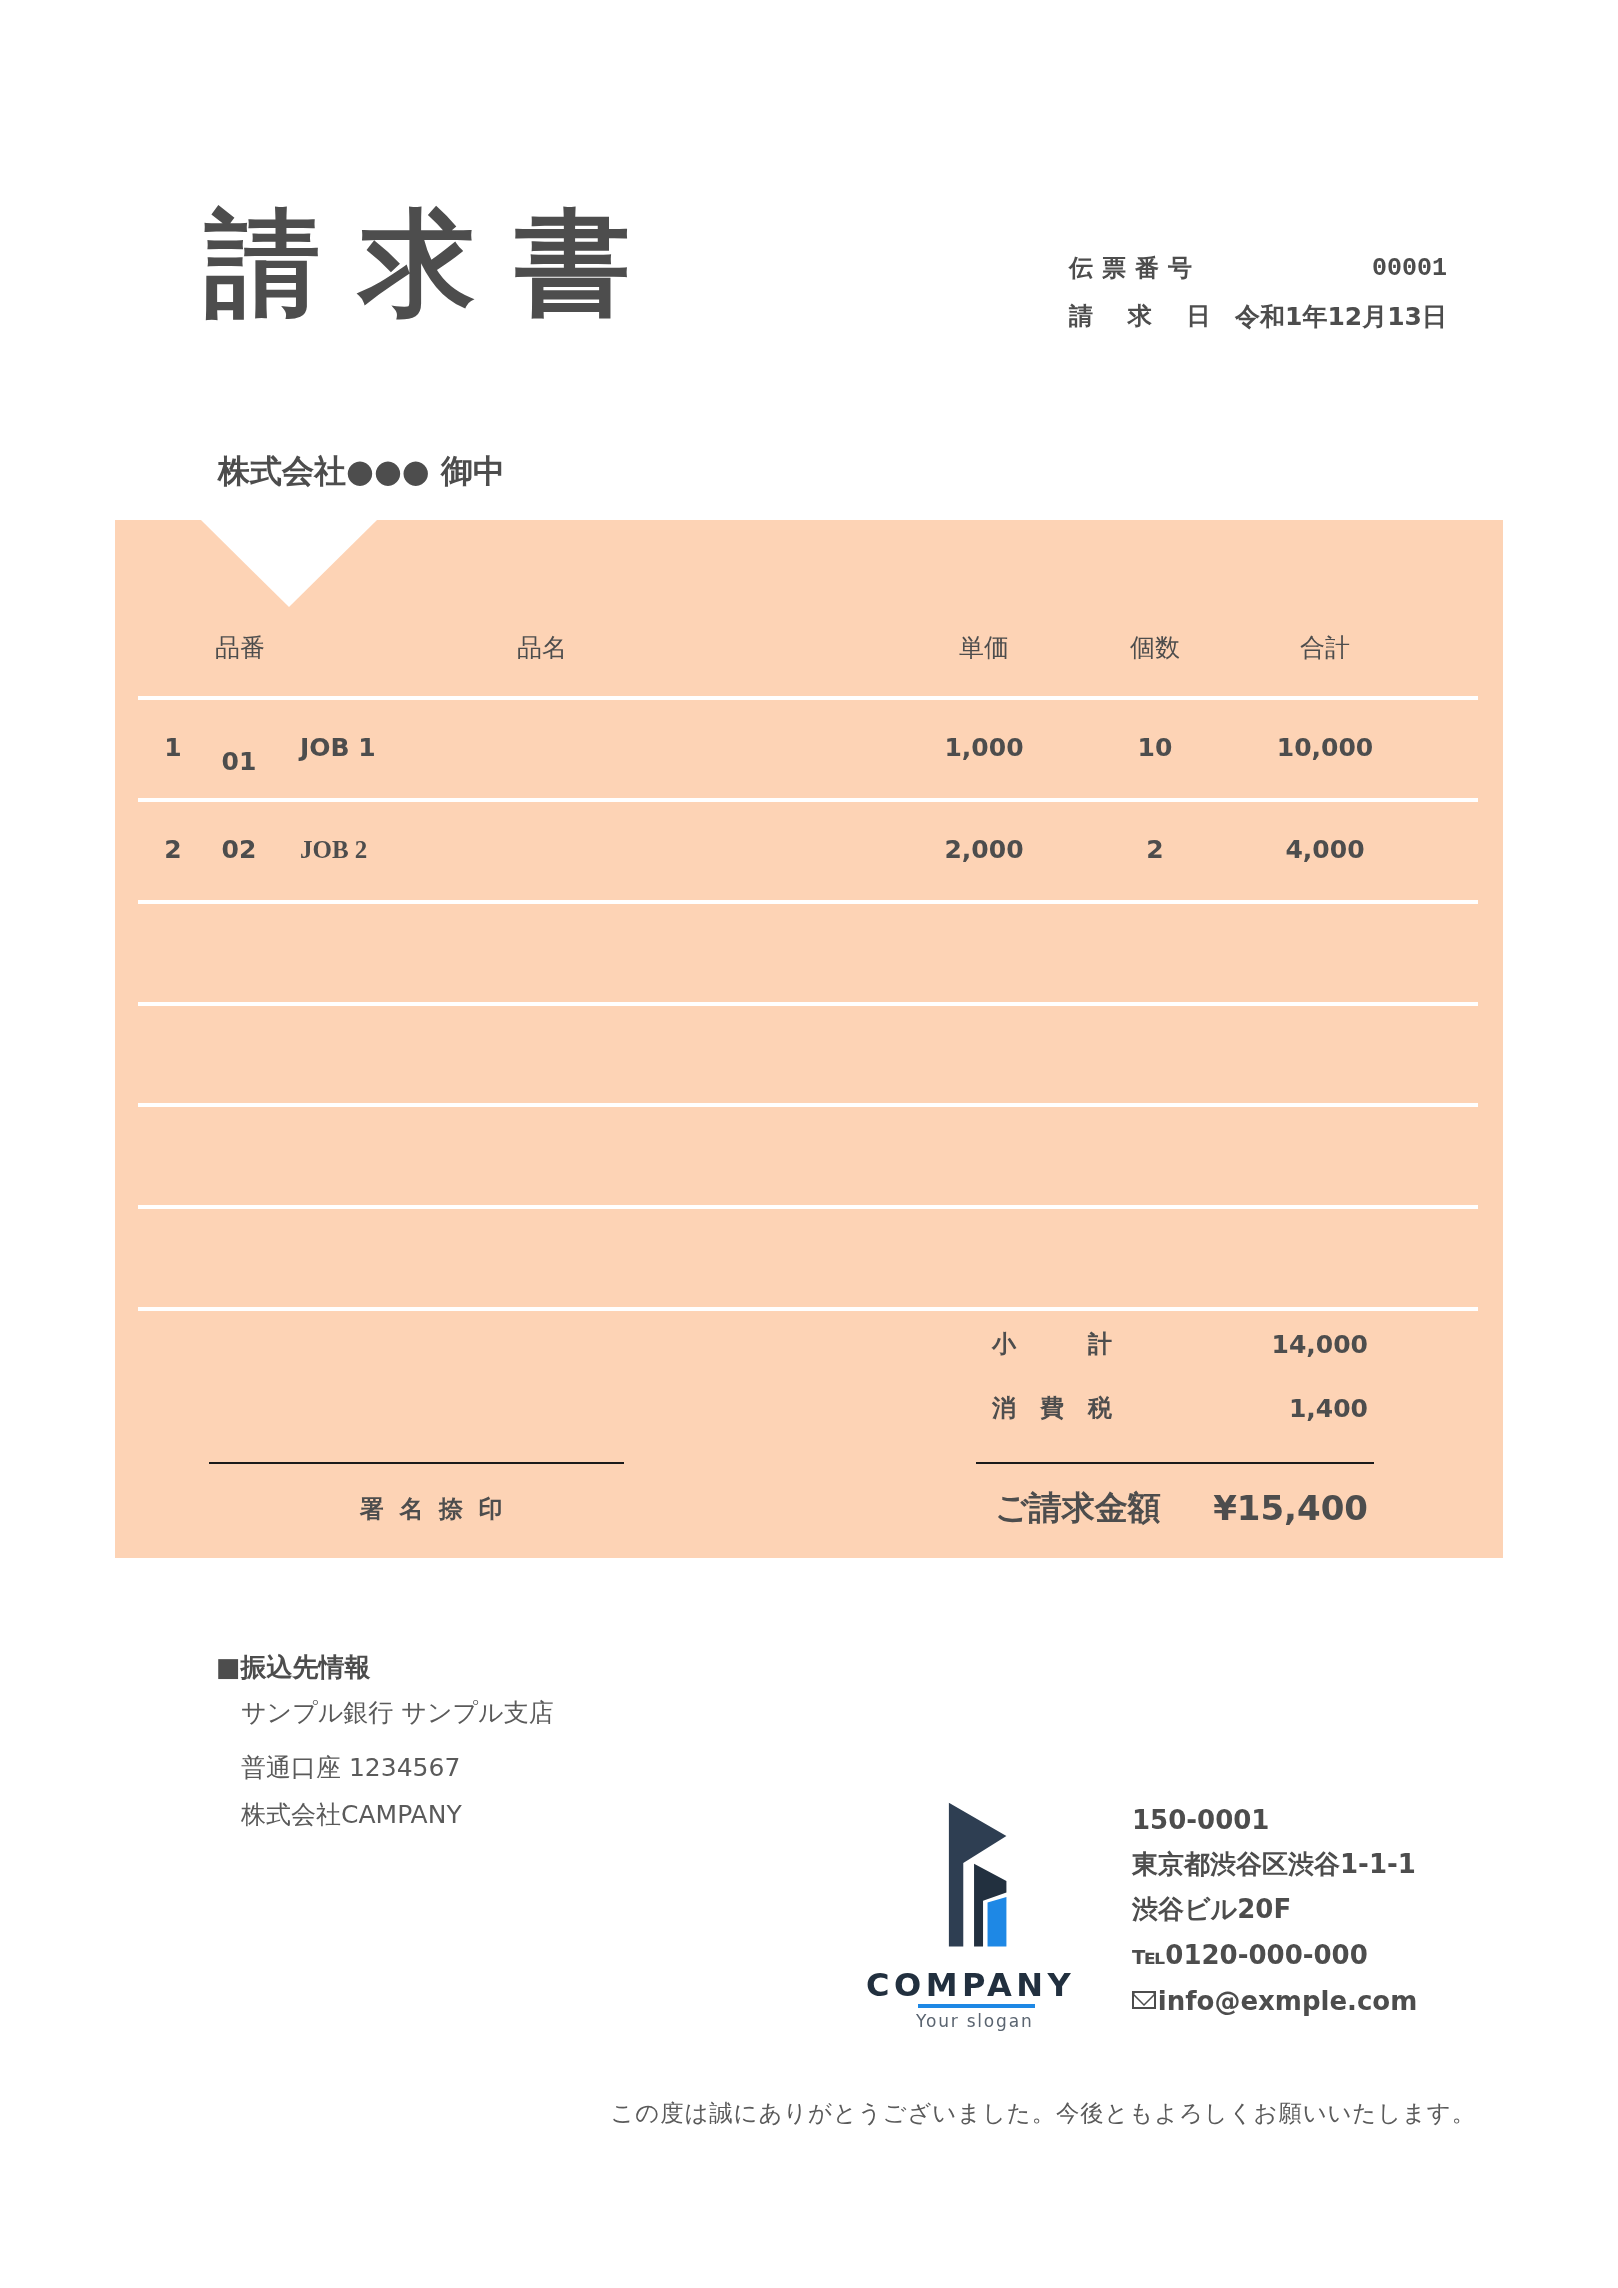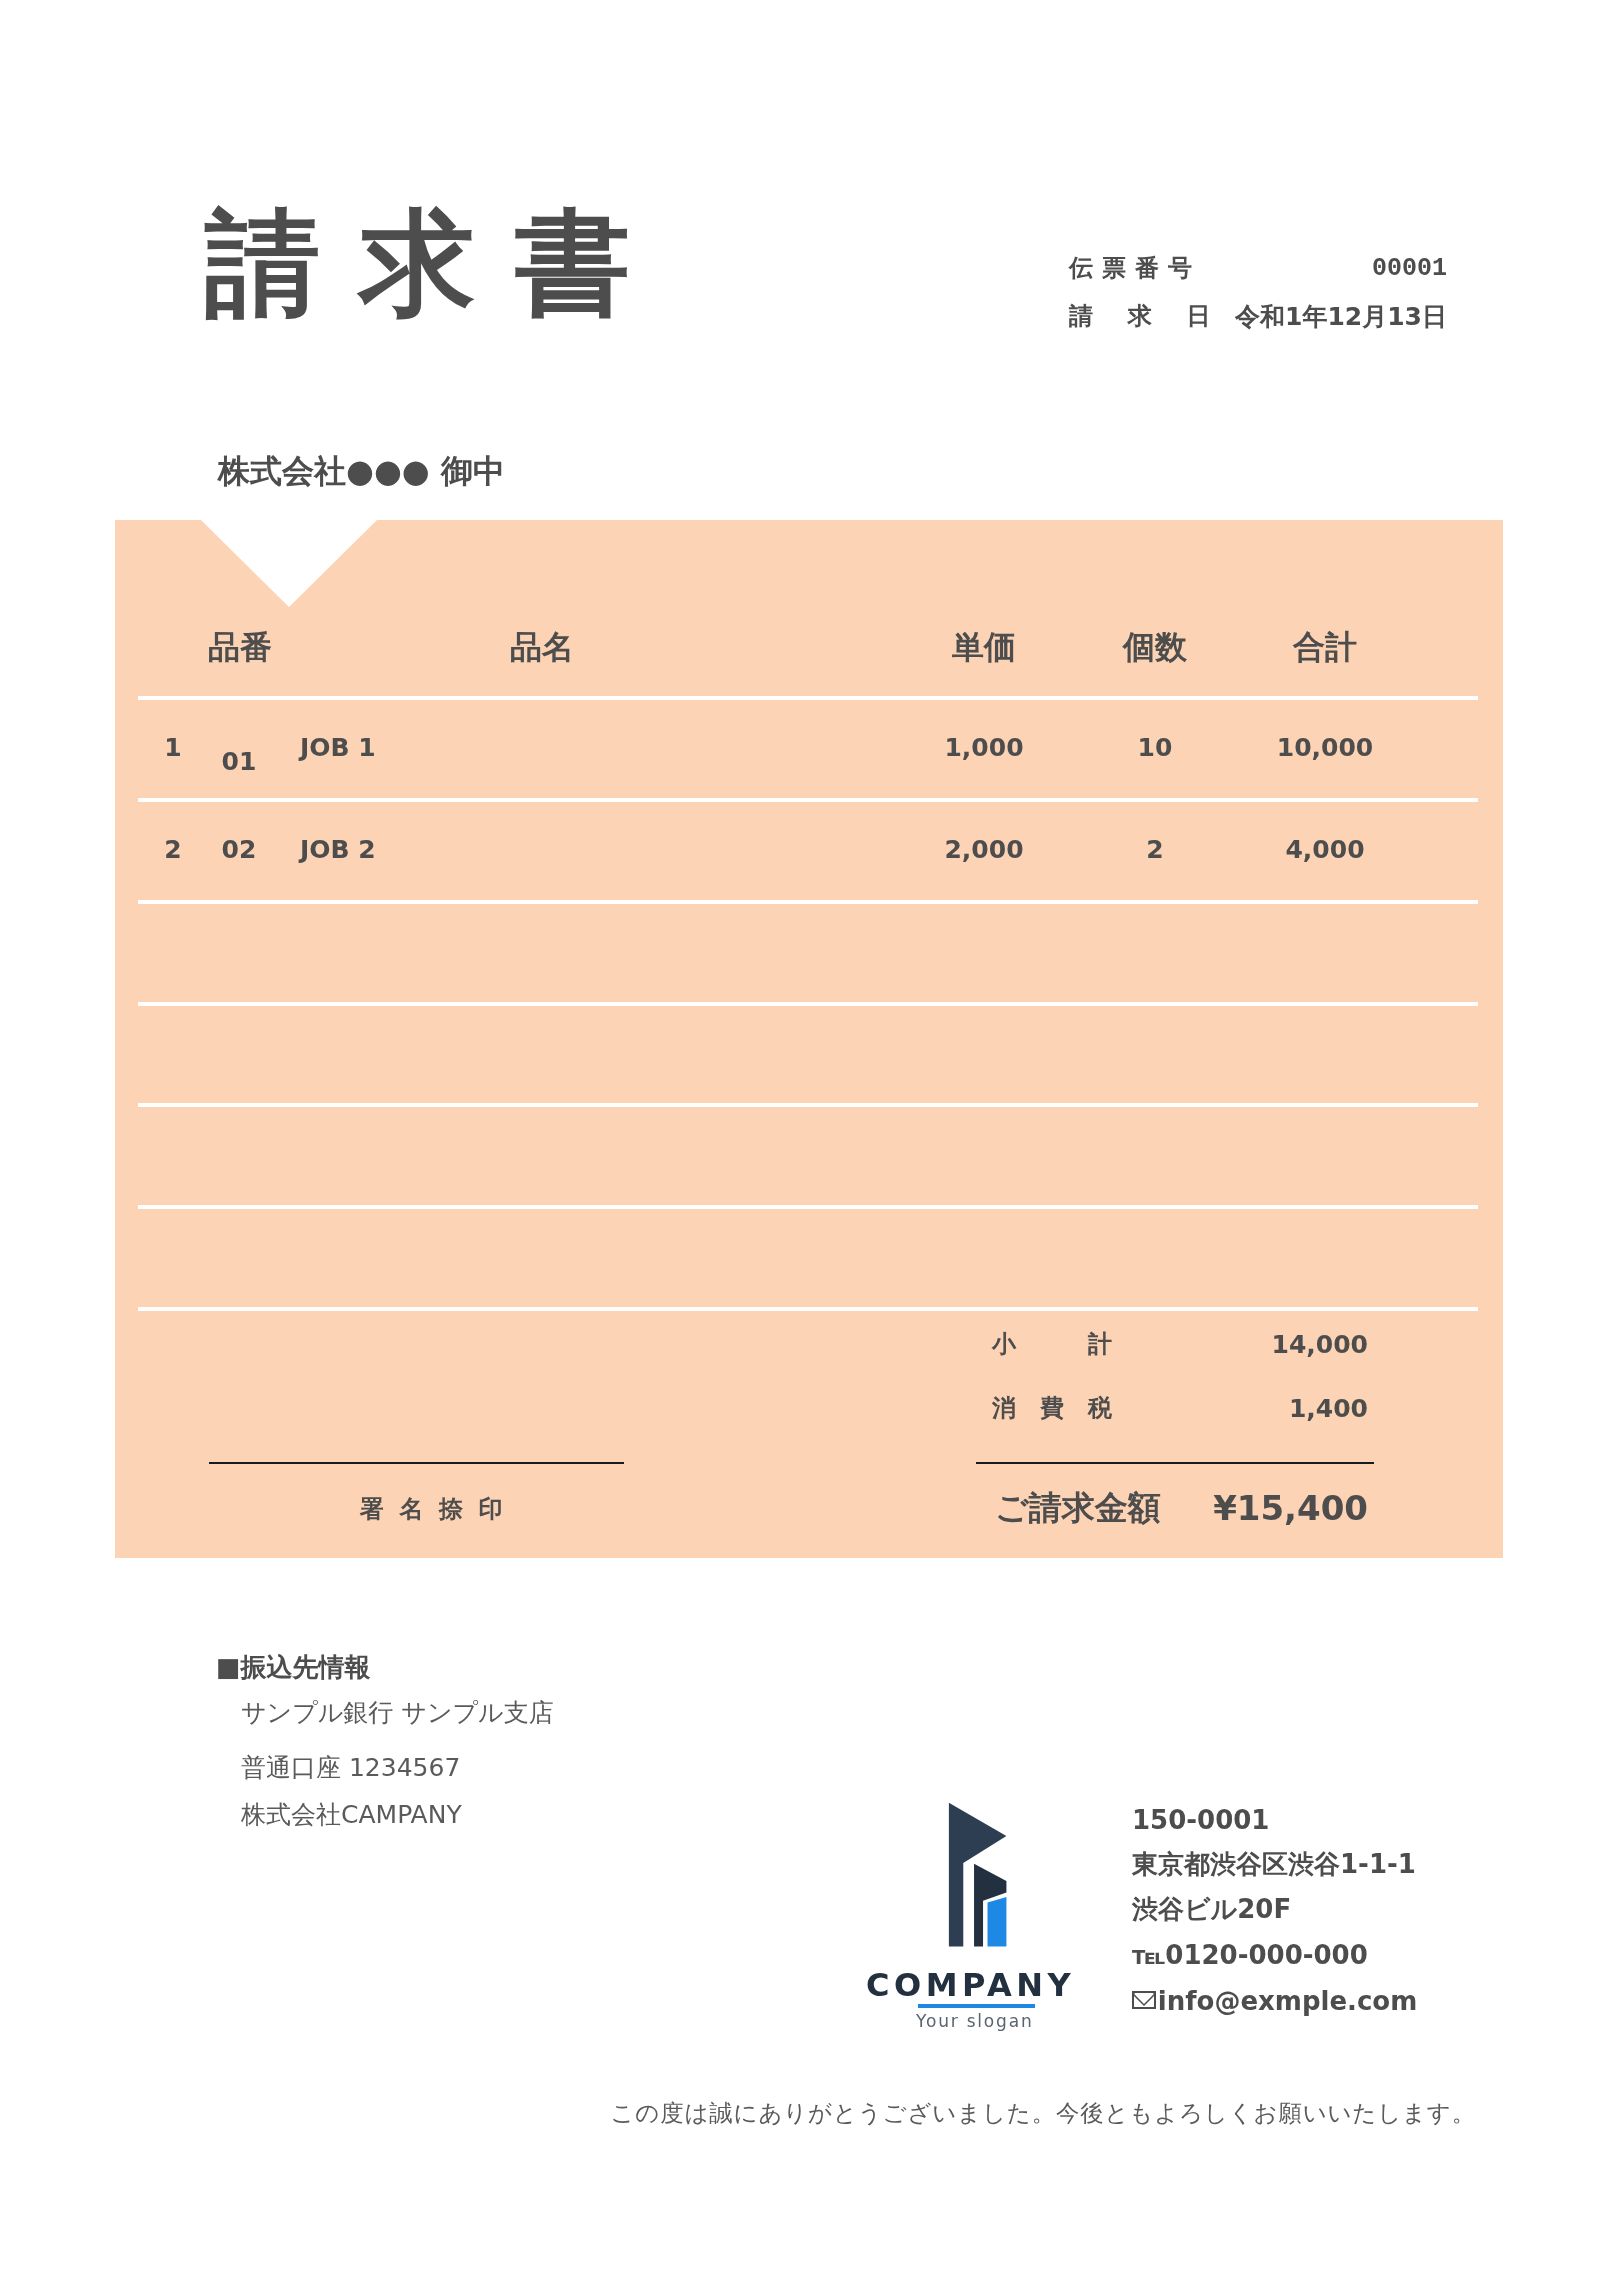--- a/index.html
+++ b/index.html
@@ -17,21 +17,21 @@
   
   .client { left: 218px; top: 450px; font-size: 32px; font-weight: bold; line-height: 43px; }
 
   
   .box { left: 115px; top: 520px; width: 1388px; height: 1038px; background: #fdd3b5; }
   .notch { position: absolute; left: 86px; top: 0; width: 0; height: 0;
            border-left: 88px solid transparent; border-right: 88px solid transparent;
            border-top: 87px solid #ffffff; }
   .rule { position: absolute; left: 23.4px; width: 1340px; height: 3.6px; background: #ffffff; }
   .cell { position: absolute; font-size: 25px; font-weight: bold; line-height: 31px; }
-  .hdr { font-size: 32px; font-weight: bold; }
+  .hdr { font-size: 25px; font-weight: normal; }
   .c { transform: translateX(-50%); text-align: center; }
   .blackline { position: absolute; height: 1.8px; background: #1a1a1a; }
 
   
   .bank-title { left: 216px; top: 1651px; font-size: 26px; font-weight: bold; line-height: 32px; }
   .bank-line { left: 241px; font-size: 25px; line-height: 32px; color: #5a5a5a; font-weight: normal; }
 
   
   .addr { left: 1132px; font-size: 26px; font-weight: bold; line-height: 32px; }
 
@@ -76,21 +76,21 @@
     <div class="cell c" style="left:124px; top:226px;">01</div>
     <div class="cell" style="left:185px; top:212px;">JOB 1</div>
     <div class="cell c" style="left:869px; top:212px;">1,000</div>
     <div class="cell c" style="left:1040px; top:212px;">10</div>
     <div class="cell c" style="left:1210px; top:212px;">10,000</div>
   </div>
 
   <div>
     <div class="cell c" style="left:58px; top:314px;">2</div>
     <div class="cell c" style="left:124px; top:314px;">02</div>
-    <div class="cell" style="left:185px; top:314px;">JOB 2</div>
+    <div class="cell" style="left:185px; top:314px;font-family:Liberation Serif, serif;">JOB 2</div>
     <div class="cell c" style="left:869px; top:314px;">2,000</div>
     <div class="cell c" style="left:1040px; top:314px;">2</div>
     <div class="cell c" style="left:1210px; top:314px;">4,000</div>
   </div>
 
   <div class="cell" style="left:877px; top:809px; font-size:24px;">小　　　計</div>
   <div class="cell" style="right:135px; top:809px; text-align:right;">14,000</div>
   <div class="cell" style="left:877px; top:873px; font-size:24px;">消　費　税</div>
   <div class="cell" style="right:135px; top:873px; text-align:right;">1,400</div>
 

